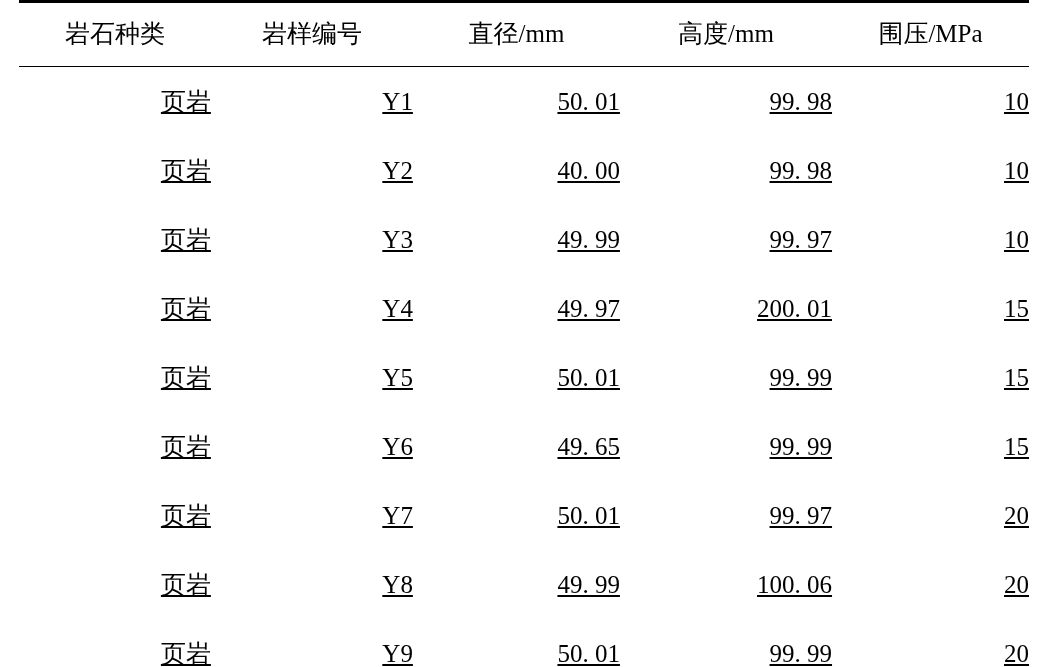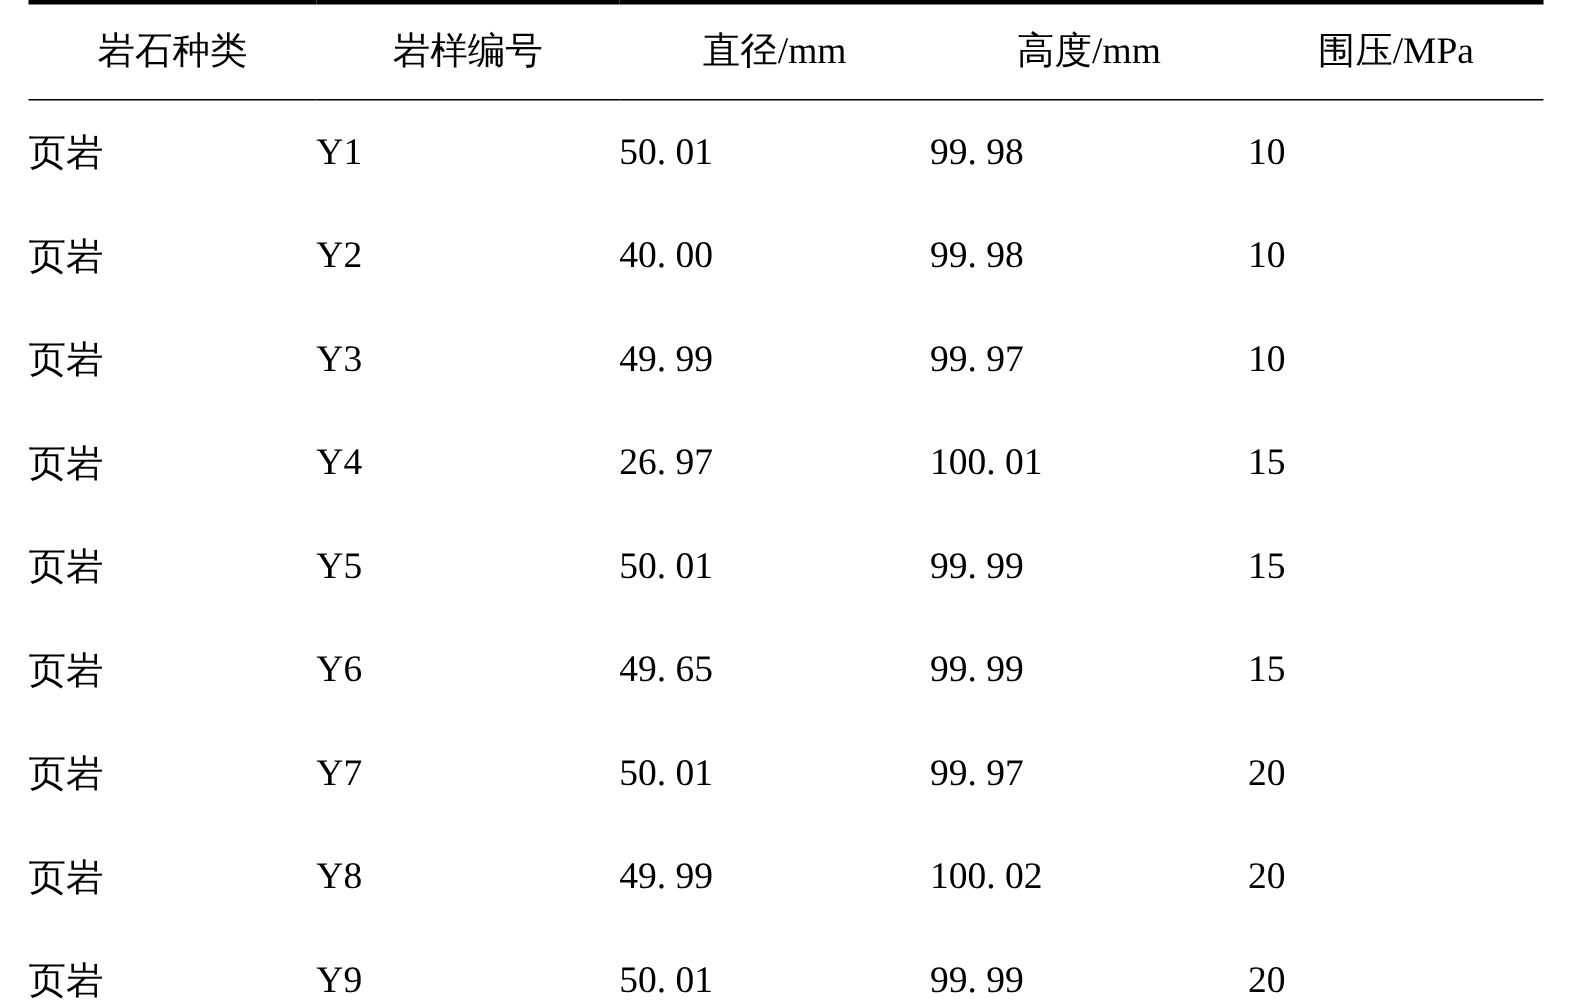--- a/index.html
+++ b/index.html
@@ -38,23 +38,24 @@
     border-top: 3px solid #000;
   }
   .rule-mid {
     border-bottom: 1.5px solid #000;
   }
   .rule-bottom {
     border-bottom: 3px solid #000;
   }
   table.data-table tbody td {
     font-size: 25px;
-    text-align: left;
+    text-align: right;
     padding: 18px 0 18px 0;
     white-space: nowrap;
+    text-decoration: underline;
   }
   
   col.c0 { width: 19%; }
   col.c1 { width: 20%; }
   col.c2 { width: 20.5%; }
   col.c3 { width: 21%; }
   col.c4 { width: 19.5%; }
 </style>
 </head>
 <body>
@@ -95,22 +96,22 @@
       <tr>
         <td>页岩</td>
         <td>Y3</td>
         <td>49. 99</td>
         <td>99. 97</td>
         <td>10</td>
       </tr>
       <tr>
         <td>页岩</td>
         <td>Y4</td>
-        <td>26. 97</td>
-        <td>100. 01</td>
+        <td>49. 97</td>
+        <td>200. 01</td>
         <td>15</td>
       </tr>
       <tr>
         <td>页岩</td>
         <td>Y5</td>
         <td>50. 01</td>
         <td>99. 99</td>
         <td>15</td>
       </tr>
       <tr>
@@ -124,21 +125,21 @@
         <td>页岩</td>
         <td>Y7</td>
         <td>50. 01</td>
         <td>99. 97</td>
         <td>20</td>
       </tr>
       <tr>
         <td>页岩</td>
         <td>Y8</td>
         <td>49. 99</td>
-        <td>100. 02</td>
+        <td>100. 06</td>
         <td>20</td>
       </tr>
       <tr class="rule-bottom">
         <td>页岩</td>
         <td>Y9</td>
         <td>50. 01</td>
         <td>99. 99</td>
         <td>20</td>
       </tr>
     </tbody>

